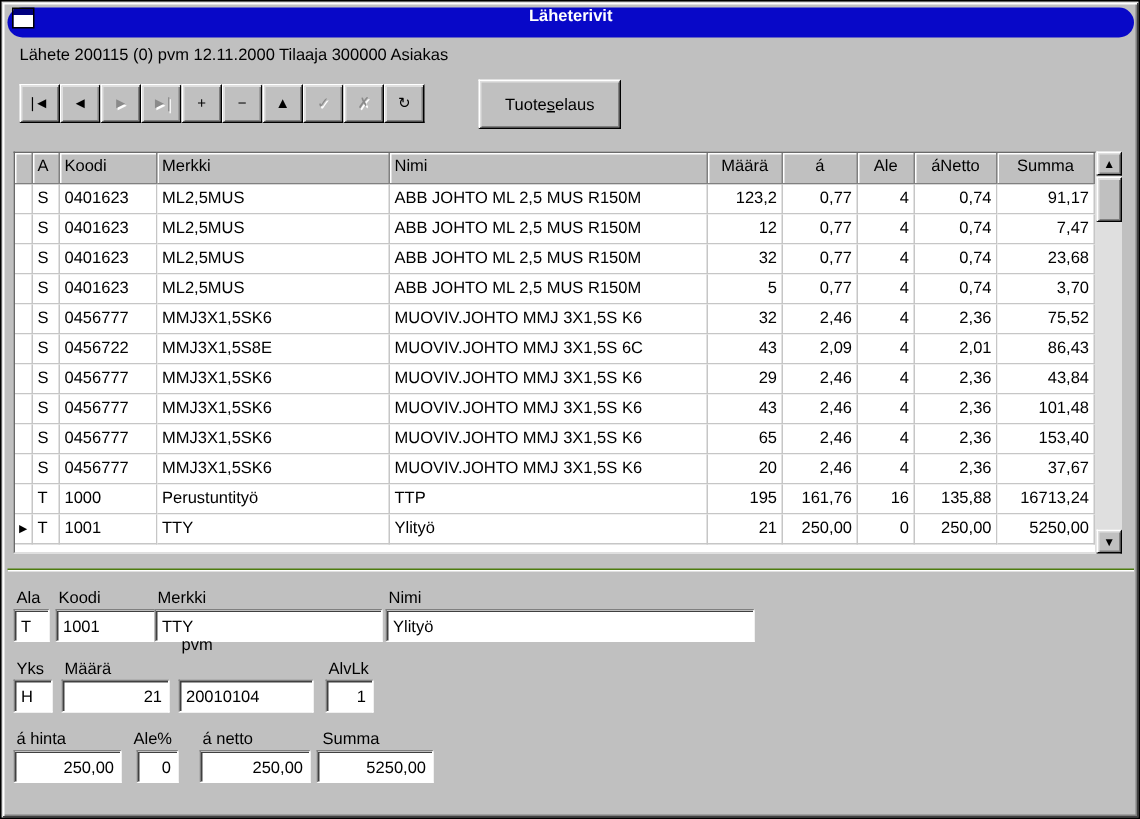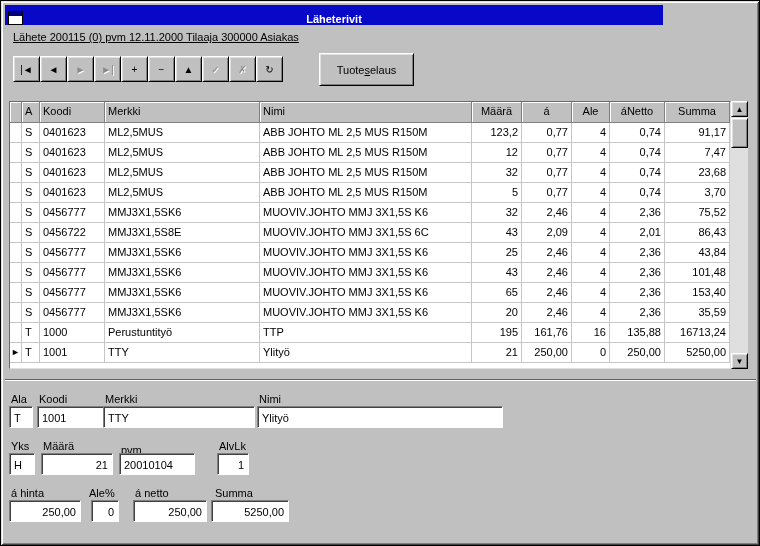--- a/index.html
+++ b/index.html
@@ -6,28 +6,28 @@
   html,body{margin:0;padding:0;background:#000;}
   .window{
     position:relative;width:760px;height:546px;box-sizing:border-box;
     background:var(--window-bg,#c0c0c0);border:1px solid #000;
     box-shadow:inset 1px 1px 0 #dfdfdf, inset -1px -1px 0 #404040,
                inset 2px 2px 0 #fff, inset -2px -2px 0 #808080;
     font-family:"Liberation Sans",sans-serif;font-size:11px;color:var(--text,#000);
     overflow:hidden;
   }
   
-  .titlebar{position:absolute;left:4px;top:4px;width:658px;height:20px;
-    background:var(--titlebar,#0808c8);display:flex;align-items:flex-end;}
+  .titlebar{position:absolute;left:4px;top:4px;width:751px;height:20px;
+    background:var(--titlebar,#0808c8);display:flex;align-items:flex-start;border-radius:10px;}
   .app-icon{width:13px;height:12px;margin-left:3px;border:1px solid #000;
     background:linear-gradient(#000080 0 4px,#fff 4px 100%);flex:0 0 auto;}
   .title-text{position:absolute;left:0;right:0;text-align:center;
     color:var(--titlebar-text,#fff);font-weight:bold;}
   
-  .info-line{position:absolute;left:12px;top:30px;white-space:nowrap;text-decoration:underline;}
+  .info-line{position:absolute;left:12px;top:30px;white-space:nowrap;}
   
   .toolbar-nav{position:absolute;left:12px;top:55px;display:flex;}
   .navbtn{width:27px;height:26px;box-sizing:border-box;background:var(--control-bg,#c0c0c0);
     border:1px solid;border-color:#fff #000 #000 #fff;
     box-shadow:inset 1px 1px 0 #dfdfdf, inset -1px -1px 0 #808080;
     font-family:"Liberation Sans",sans-serif;font-size:10px;line-height:23px;
     text-align:center;padding:0;color:#000;}
   .navbtn.disabled{color:#8a8a8a;text-shadow:1px 1px 0 #fff;}
   .btn-tuoteselaus{position:absolute;left:318px;top:52px;width:95px;height:33px;
     box-sizing:border-box;background:var(--control-bg,#c0c0c0);
@@ -72,21 +72,21 @@
     background:var(--field-bg,#fff);border:1px solid;border-color:#808080 #fff #fff #808080;
     box-shadow:inset 1px 1px 0 #404040;
     font-family:"Liberation Sans",sans-serif;font-size:11px;color:#000;padding:1px 4px 0 4px;}
   input.field.num{text-align:right;}
   .l-ala{left:6px;top:13px;}      .f-ala{left:4px;top:26px;width:24px;}
   .l-koodi{left:34px;top:13px;}   .f-koodi{left:32px;top:26px;width:78px;}
   .l-merkki{left:100px;top:13px;} .f-merkki{left:98px;top:26px;width:152px;}
   .l-nimi{left:254px;top:13px;}   .f-nimi{left:252px;top:26px;width:246px;}
   .l-yks{left:6px;top:60px;text-align:right;}      .f-yks{left:4px;top:73px;width:26px;}
   .l-maara{left:38px;top:60px;}   .f-maara{left:36px;top:73px;width:72px;}
-  .l-pvm{left:116px;top:64px;}    .f-pvm{left:114px;top:73px;width:76px;}
+  .l-pvm{left:116px;top:44px;}    .f-pvm{left:114px;top:73px;width:90px;}
   .l-alvlk{left:214px;top:60px;}  .f-alvlk{left:212px;top:73px;width:32px;}
   .groupbox{position:absolute;left:290px;top:64px;width:208px;height:94px;
     border:1px solid #808080;box-shadow:1px 1px 0 #fff, inset 1px 1px 0 #fff;}
   .gb-caption{position:absolute;left:8px;top:-7px;background:var(--window-bg,#c0c0c0);padding:0 3px;}
   .f-varasto{left:8px;top:10px;width:72px;}
   .l-lahete{left:112px;top:40px;}
   .f-misc1{left:6px;top:53px;width:27px;}
   .f-misc2{left:36px;top:53px;width:60px;}
   .f-lahete{left:112px;top:52px;width:88px;}
   .l-ahinta{left:6px;top:107px;}  .f-ahinta{left:4px;top:120px;width:72px;}
@@ -206,21 +206,21 @@
     <div class="cell num">4</div>
     <div class="cell num">2,01</div>
     <div class="cell num">86,43</div>
   </div>
           <div class="grid-row">
     <div class="ind"></div>
     <div class="cell">S</div>
     <div class="cell">0456777</div>
     <div class="cell">MMJ3X1,5SK6</div>
     <div class="cell">MUOVIV.JOHTO MMJ 3X1,5S K6</div>
-    <div class="cell num">25</div>
+    <div class="cell num">29</div>
     <div class="cell num">2,46</div>
     <div class="cell num">4</div>
     <div class="cell num">2,36</div>
     <div class="cell num">43,84</div>
   </div>
           <div class="grid-row">
     <div class="ind"></div>
     <div class="cell">S</div>
     <div class="cell">0456777</div>
     <div class="cell">MMJ3X1,5SK6</div>
@@ -246,21 +246,21 @@
           <div class="grid-row">
     <div class="ind"></div>
     <div class="cell">S</div>
     <div class="cell">0456777</div>
     <div class="cell">MMJ3X1,5SK6</div>
     <div class="cell">MUOVIV.JOHTO MMJ 3X1,5S K6</div>
     <div class="cell num">20</div>
     <div class="cell num">2,46</div>
     <div class="cell num">4</div>
     <div class="cell num">2,36</div>
-    <div class="cell num">35,59</div>
+    <div class="cell num">37,67</div>
   </div>
           <div class="grid-row">
     <div class="ind"></div>
     <div class="cell">T</div>
     <div class="cell">1000</div>
     <div class="cell">Perustuntityö</div>
     <div class="cell">TTP</div>
     <div class="cell num">195</div>
     <div class="cell num">161,76</div>
     <div class="cell num">16</div>

